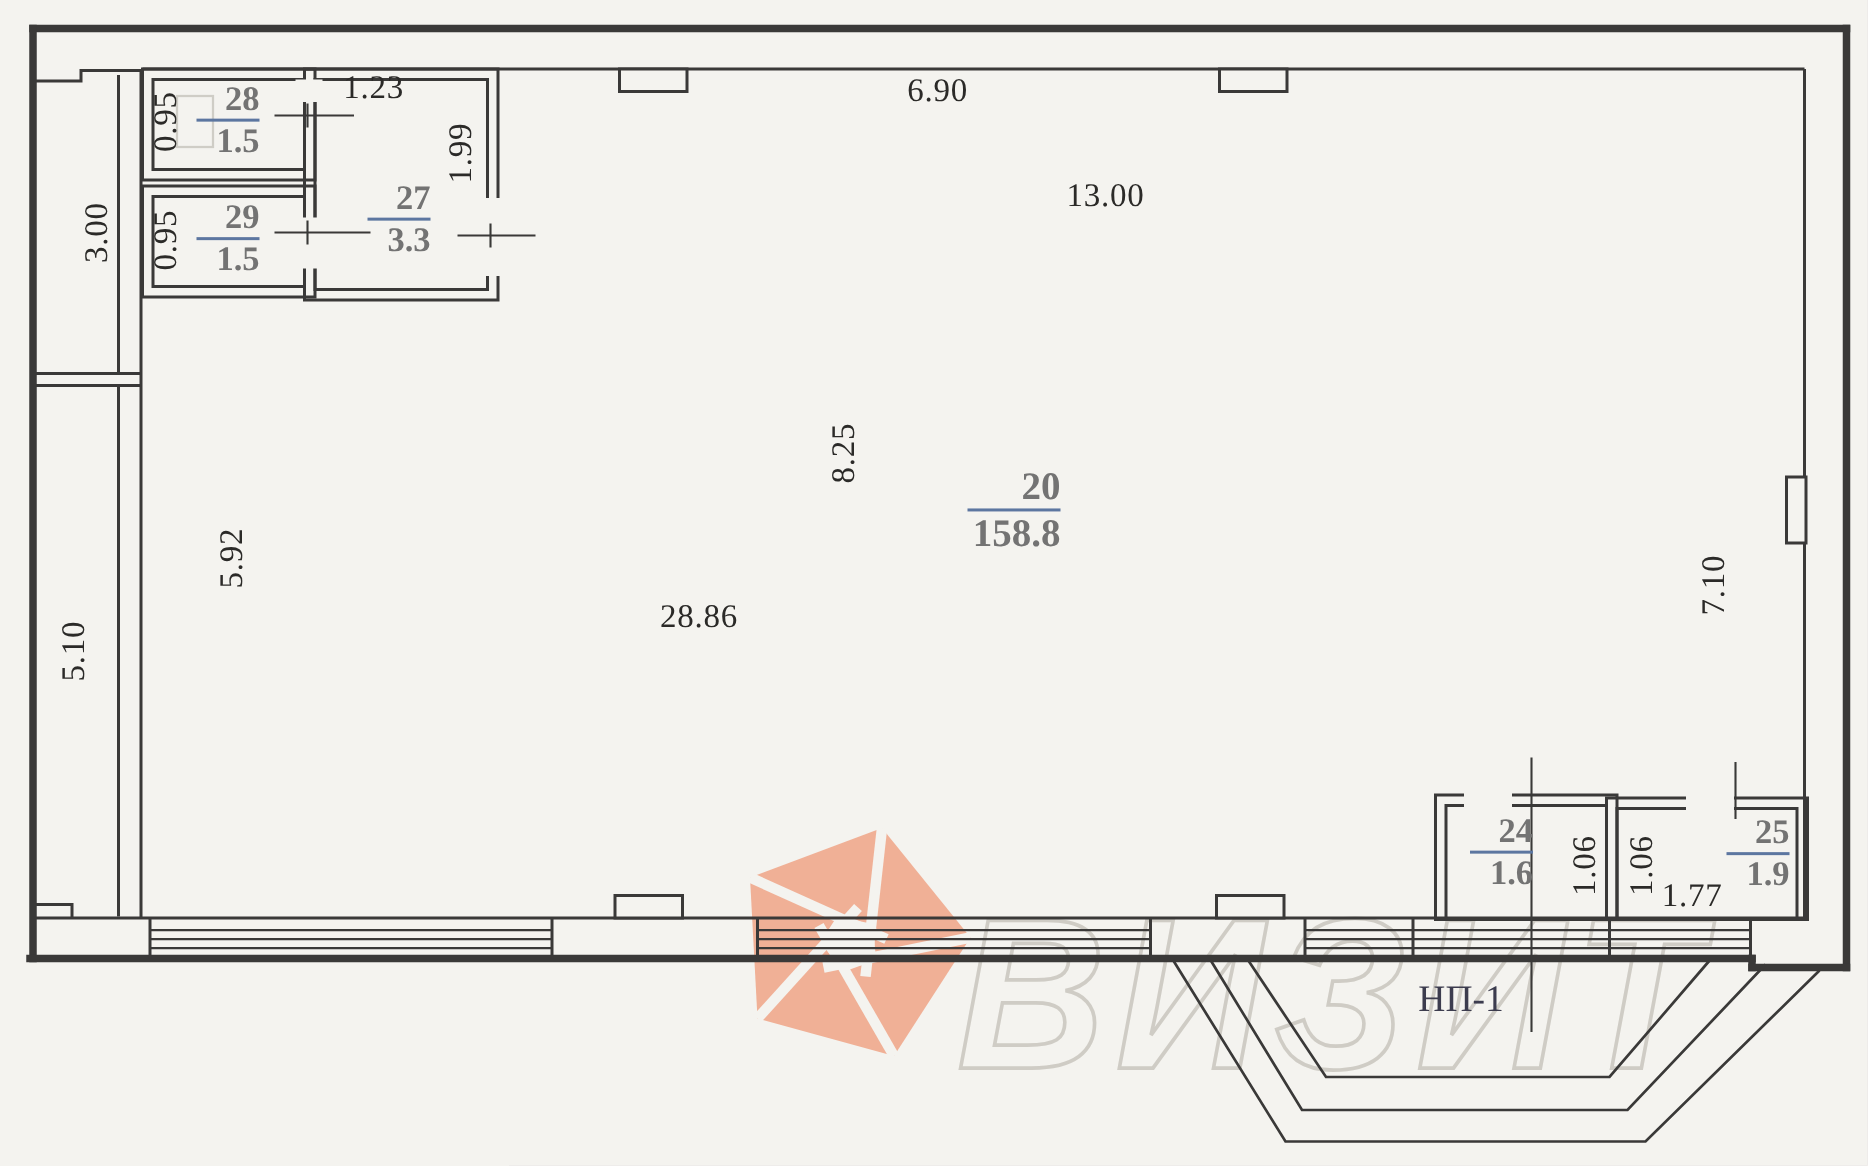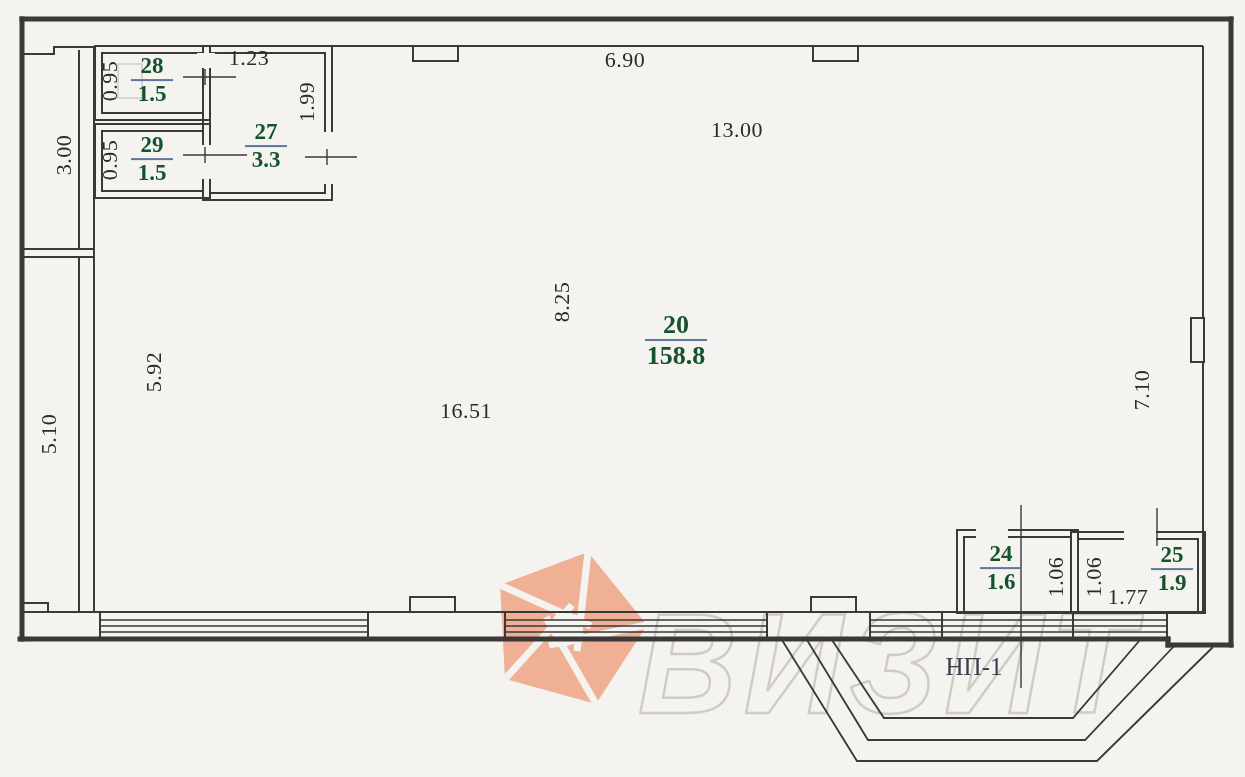--- a/index.html
+++ b/index.html
@@ -8,22 +8,22 @@
     background:#f4f3ef;font-family:"Liberation Serif",serif;
   }
   #plan svg{position:absolute;left:0;top:0;}
   .dim{
     position:absolute;transform:translate(-50%,-50%);
     font-size:22px;color:#2b2a28;white-space:nowrap;letter-spacing:0.5px;
   }
   .dim.rot{transform:translate(-50%,-50%) rotate(-90deg);}
   .frac{
     position:absolute;transform:translate(-50%,-50%);
-    display:flex;flex-direction:column;align-items:center;
-    color:#14532d;font-size:23px;line-height:1.04;font-weight:bold;
+    display:flex;flex-direction:column;align-items:flex-end;
+    color:#737373;font-size:23px;line-height:1.04;font-weight:bold;
   }
   .frac .bar{height:2px;background:#5c76a0;width:42px;margin:1px 0;}
   .frac.big{font-size:26px;}
   .frac.big .bar{width:62px;}
   .np{
     position:absolute;transform:translate(-50%,-50%);
     font-size:25px;color:#3c3c4e;white-space:nowrap;
   }
   .wm{
     position:absolute;left:638px;top:596px;width:640px;height:150px;
@@ -142,21 +142,21 @@
   </svg>
 
   <div class="dim rot" style="left:64px;top:155px">3.00</div>
   <div class="dim rot" style="left:110px;top:81px">0.95</div>
   <div class="dim rot" style="left:110px;top:160px">0.95</div>
   <div class="dim" style="left:249px;top:58px">1.23</div>
   <div class="dim rot" style="left:307px;top:102px">1.99</div>
   <div class="dim" style="left:625px;top:60px">6.90</div>
   <div class="dim" style="left:737px;top:130px">13.00</div>
   <div class="dim rot" style="left:562px;top:302px">8.25</div>
-  <div class="dim" style="left:466px;top:411px">16.51</div>
+  <div class="dim" style="left:466px;top:411px">28.86</div>
   <div class="dim rot" style="left:154px;top:372px">5.92</div>
   <div class="dim rot" style="left:49px;top:434px">5.10</div>
   <div class="dim rot" style="left:1142px;top:390px">7.10</div>
   <div class="dim rot" style="left:1056px;top:577px">1.06</div>
   <div class="dim rot" style="left:1094px;top:577px">1.06</div>
   <div class="dim" style="left:1128px;top:597px">1.77</div>
 
   <div class="frac" style="left:152px;top:80px">
     <span>28</span>
     <span class="bar"></span>

